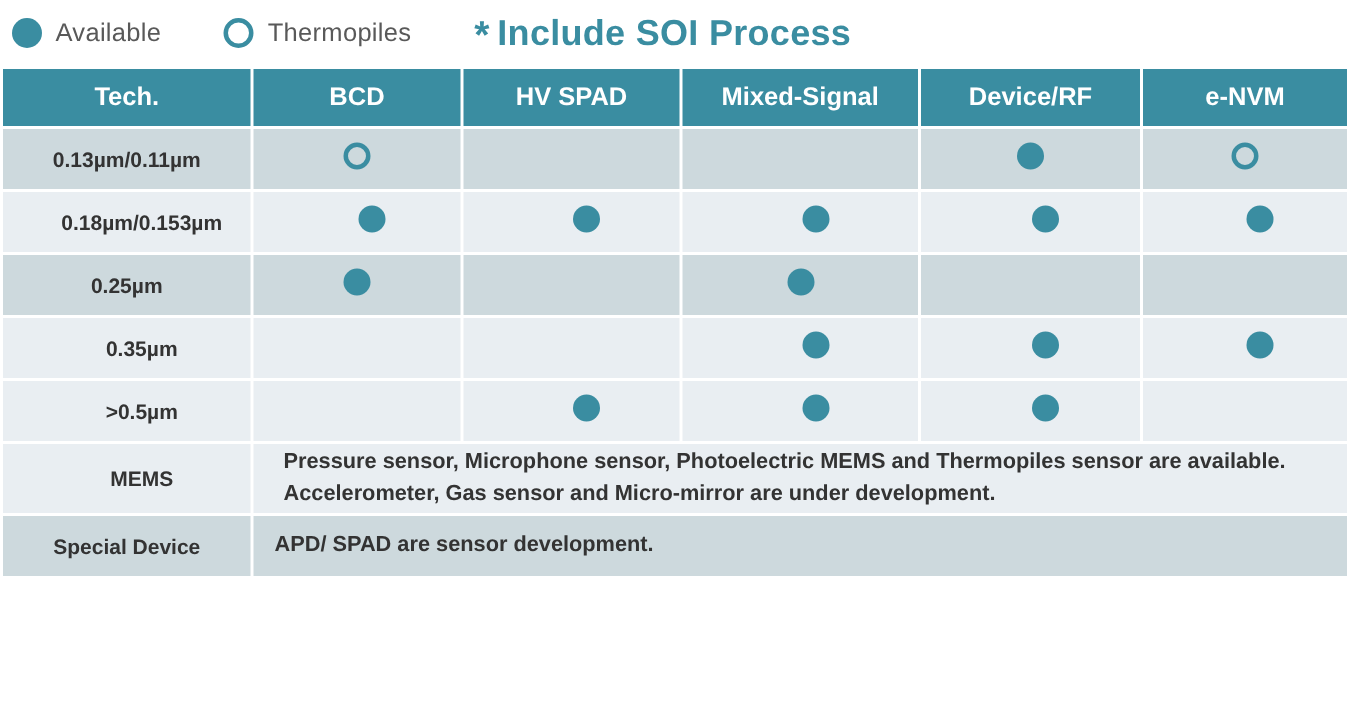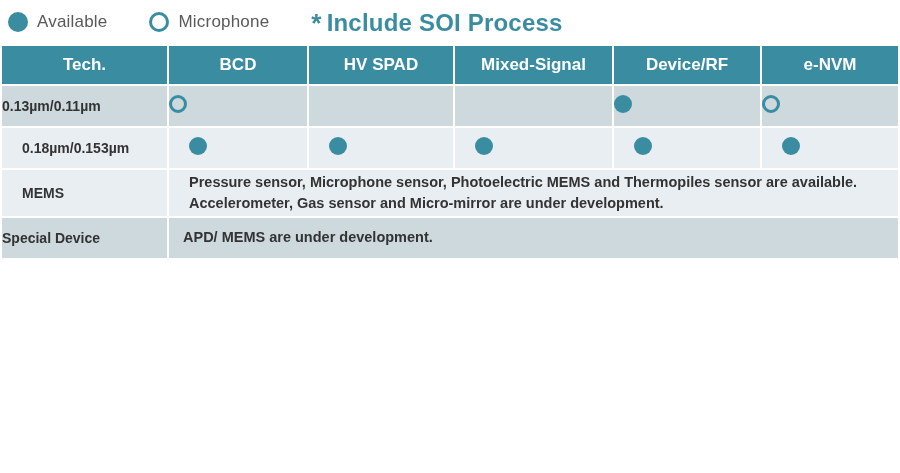--- a/index.html
+++ b/index.html
@@ -65,21 +65,21 @@
   .process-table th {
     background: var(--teal);
     color: #ffffff;
     font-size: 17px;
     font-weight: bold;
     height: 38px;
     padding: 0;
   }
   .process-table td {
     padding: 0;
-    text-align: left;
+    text-align: center;
     vertical-align: middle;
   }
   tr.dark td { background: var(--row-dark); }
   tr.light td { background: var(--row-light); padding-left: 20px; }
   tr.std-row { height: 40px; }
   tr.tall-row { height: 46px; }
   td.tech {
     font-size: 14px;
     font-weight: bold;
     color: var(--body-text);
@@ -111,21 +111,21 @@
 </head>
 <body>
 
 <div class="legend">
   <div class="legend-item">
     <span class="dot legend-size"></span>
     <span class="label">Available</span>
   </div>
   <div class="legend-item">
     <span class="dot legend-size open"></span>
-    <span class="label">Microphone</span>
+    <span class="label">Thermopiles</span>
   </div>
   <div class="legend-item soi">
     <span class="legend-asterisk">*</span>
     <span class="label">Include SOI Process</span>
   </div>
 </div>
 
 <table class="process-table">
   <colgroup>
     <col style="width:165px">
@@ -171,27 +171,67 @@
         <td class="status"><span class="dotwrap">
             <span class="dot"></span>
           </span></td>
         <td class="status"><span class="dotwrap">
             <span class="dot"></span>
           </span></td>
         <td class="status"><span class="dotwrap">
             <span class="dot"></span>
           </span></td>
       </tr>
+      <tr class="dark std-row">
+        <td class="tech">0.25µm</td>
+        <td class="status"><span class="dotwrap">
+            <span class="dot"></span>
+          </span></td>
+        <td class="status"></td>
+        <td class="status"><span class="dotwrap">
+            <span class="dot"></span>
+          </span></td>
+        <td class="status"></td>
+        <td class="status"></td>
+      </tr>
+      <tr class="light std-row">
+        <td class="tech">0.35µm</td>
+        <td class="status"></td>
+        <td class="status"></td>
+        <td class="status"><span class="dotwrap">
+            <span class="dot"></span>
+          </span></td>
+        <td class="status"><span class="dotwrap">
+            <span class="dot"></span>
+          </span></td>
+        <td class="status"><span class="dotwrap">
+            <span class="dot"></span>
+          </span></td>
+      </tr>
+      <tr class="light std-row">
+        <td class="tech">&gt;0.5µm</td>
+        <td class="status"></td>
+        <td class="status"><span class="dotwrap">
+            <span class="dot"></span>
+          </span></td>
+        <td class="status"><span class="dotwrap">
+            <span class="dot"></span>
+          </span></td>
+        <td class="status"><span class="dotwrap">
+            <span class="dot"></span>
+          </span></td>
+        <td class="status"></td>
+      </tr>
       <tr class="light tall-row">
         <td class="tech">MEMS</td>
         <td class="note" colspan="5">
           <div>Pressure sensor, Microphone sensor, Photoelectric MEMS and Thermopiles sensor are available.</div>
           <div>Accelerometer, Gas sensor and Micro-mirror are under development.</div>
         </td>
       </tr>
       <tr class="dark std-row">
         <td class="tech">Special Device</td>
         <td class="note" colspan="5">
-          <div>APD/ MEMS are under development.</div>
+          <div>APD/ SPAD are sensor development.</div>
         </td>
       </tr>
     </tbody>
 </table>
 
 </body></html>

